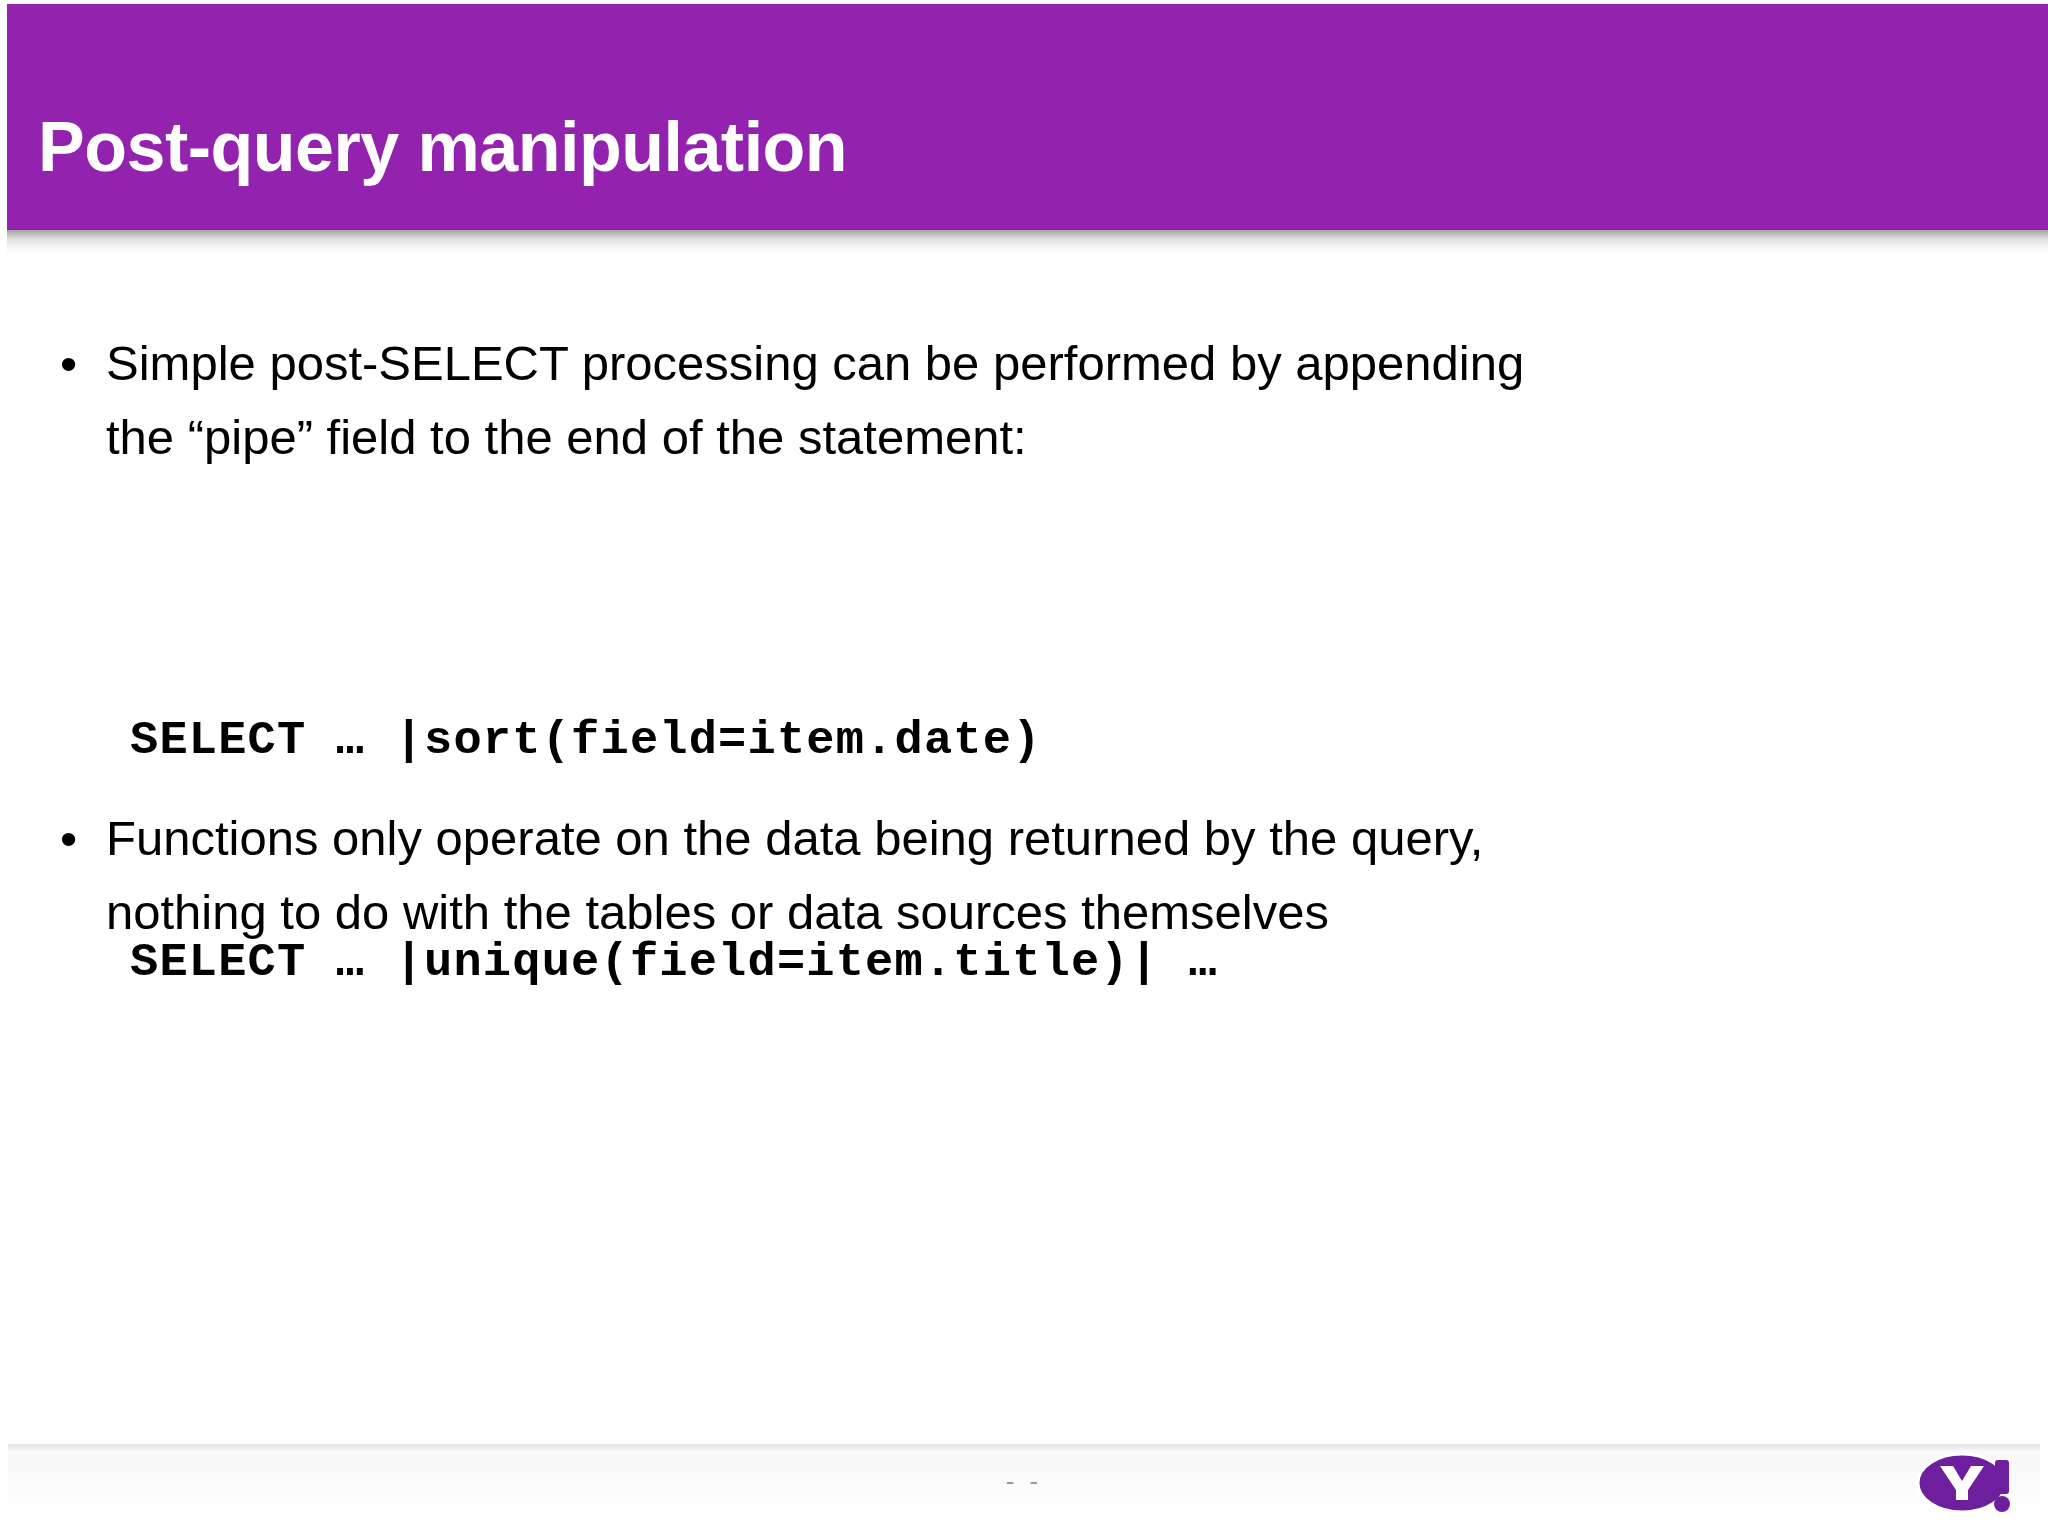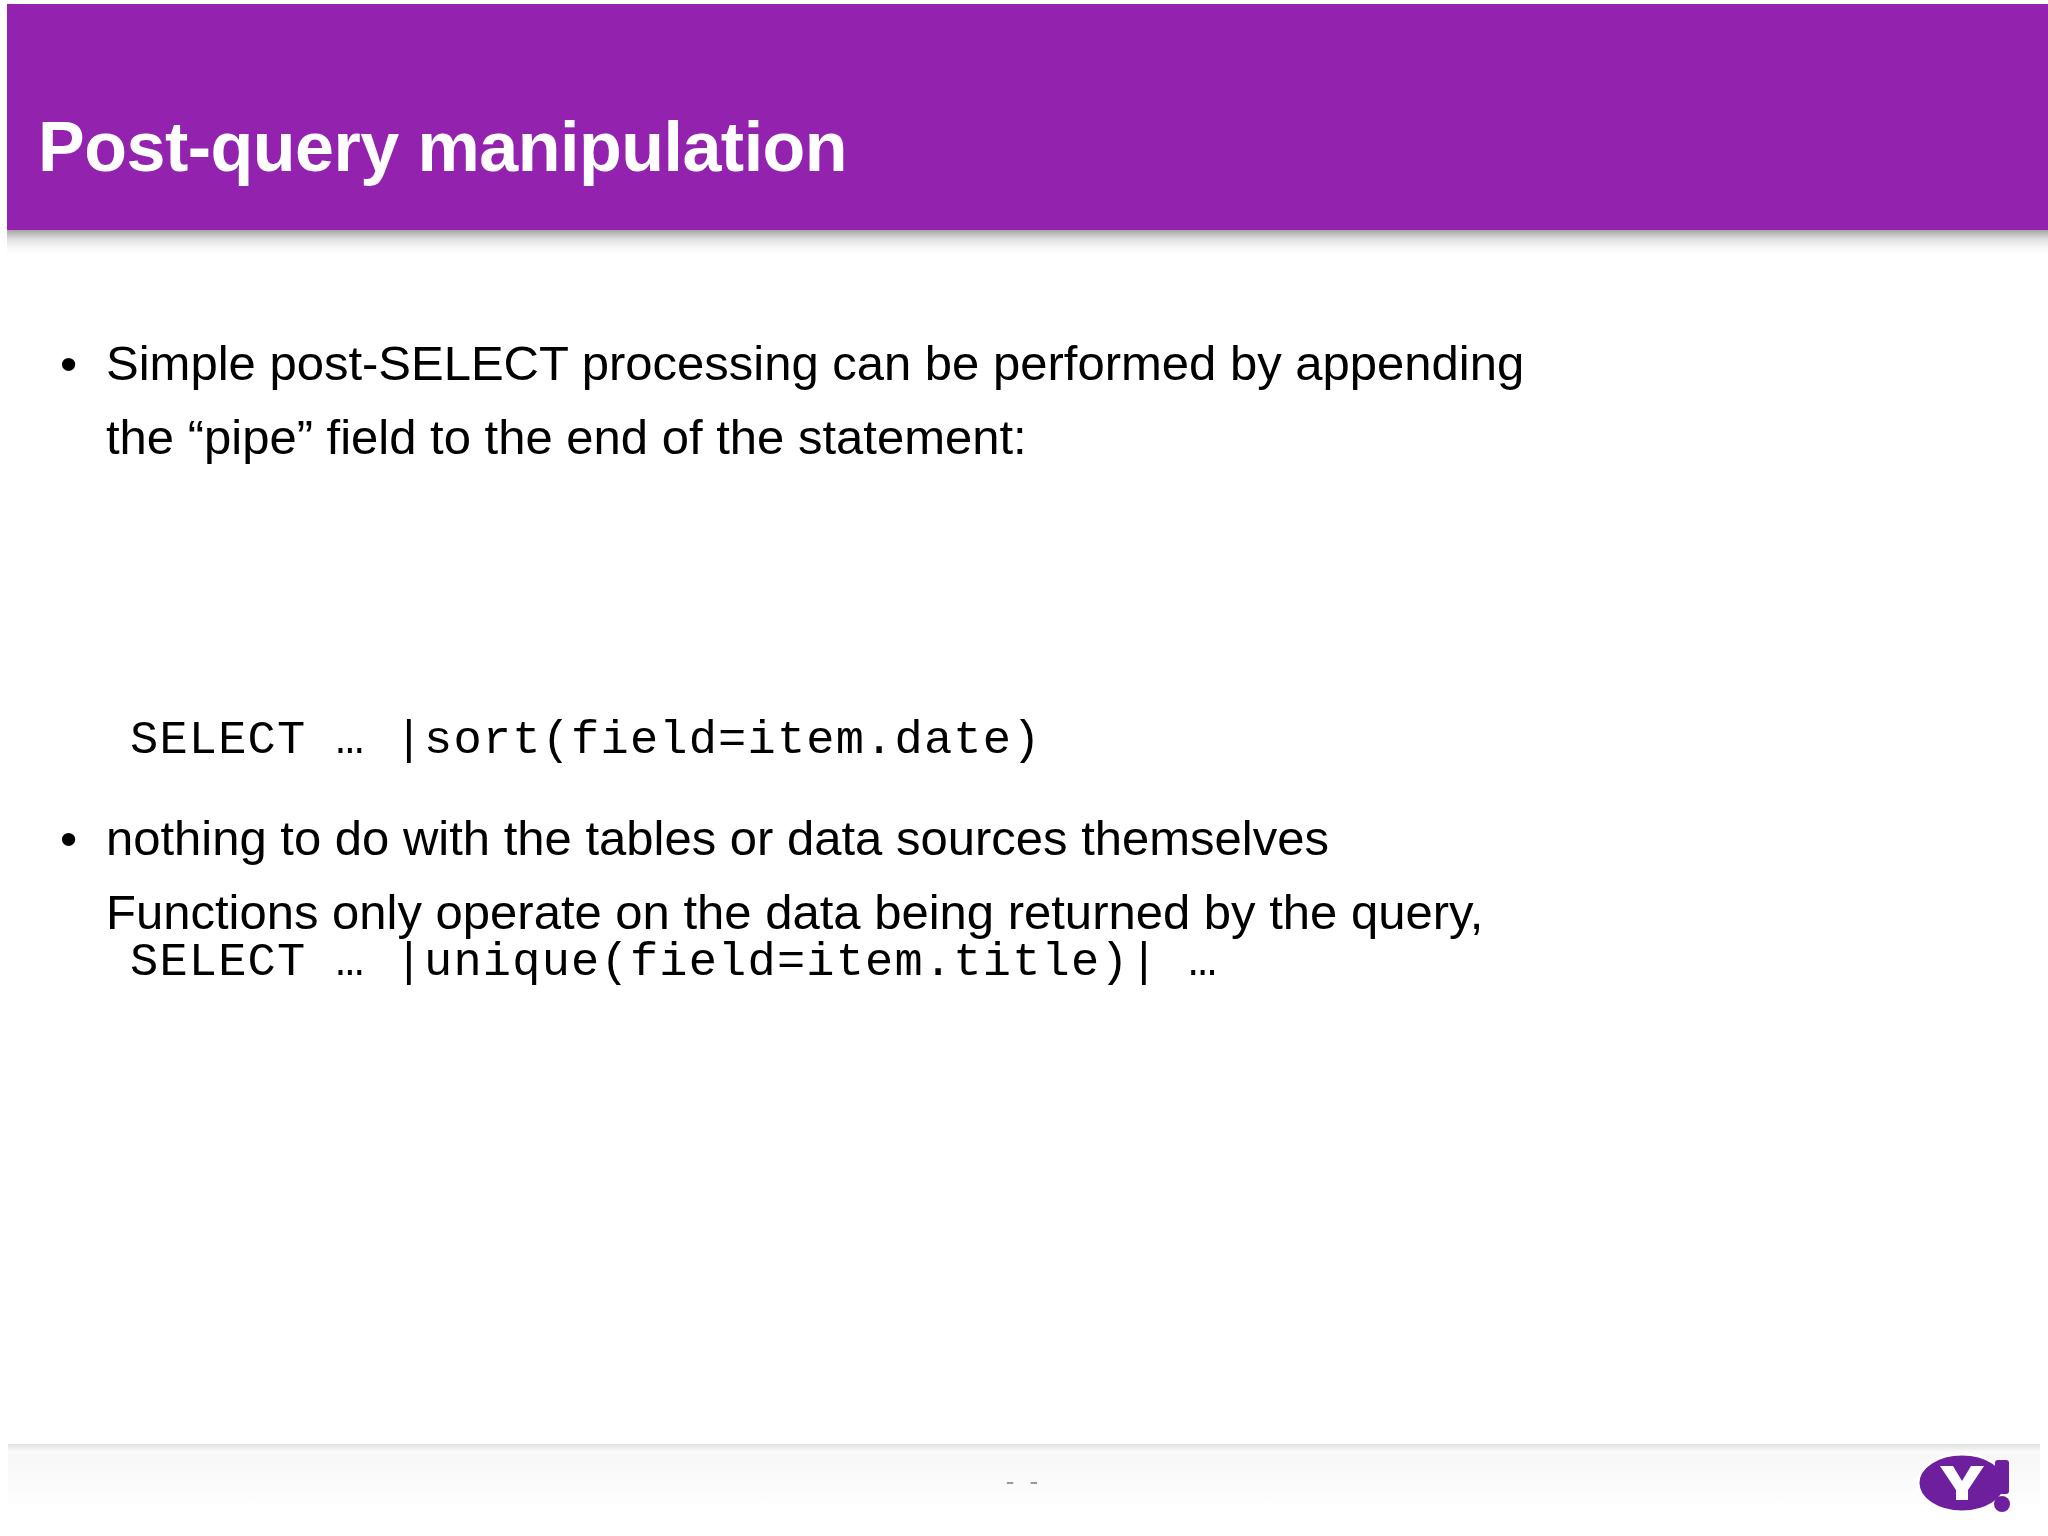--- a/index.html
+++ b/index.html
@@ -99,21 +99,21 @@
   #bullet-1 { left: 44px; top: 70px; }
   #bullet-2 { left: 44px; top: 545px; }
 
   
   .code-block {
     position: absolute;
     left: 130px;
     top: 300px;
     font-family: "Liberation Mono", "DejaVu Sans Mono", monospace;
     font-size: 47px;
-    font-weight: normal;
+    font-weight: bold;
     line-height: 74px;
     color: #000000;
     letter-spacing: 1.2px;
     white-space: pre;
   }
   .code-block .code-line { display: block; }
 
   
   .footer {
     position: absolute;
@@ -185,22 +185,22 @@
     </div>
 
     <div class="code-block">
       <span class="code-line">SELECT … |sort(field=item.date)</span>
       <span class="code-line">SELECT … |unique(field=item.title)| …</span>
     </div>
 
     <div class="bullet-block" id="bullet-2">
       <div class="bullet-mark">•</div>
       <div class="bullet-text">
+        <span class="line">Functions only operate on the data being returned by the query,</span>
         <span class="line">nothing to do with the tables or data sources themselves</span>
-        <span class="line">Functions only operate on the data being returned by the query,</span>
       </div>
     </div>
 
   </div>
 
   <div class="footer">
     <div class="footer-rule"></div>
     <div class="footer-band"></div>
     <div class="page-number">- -</div>
 

